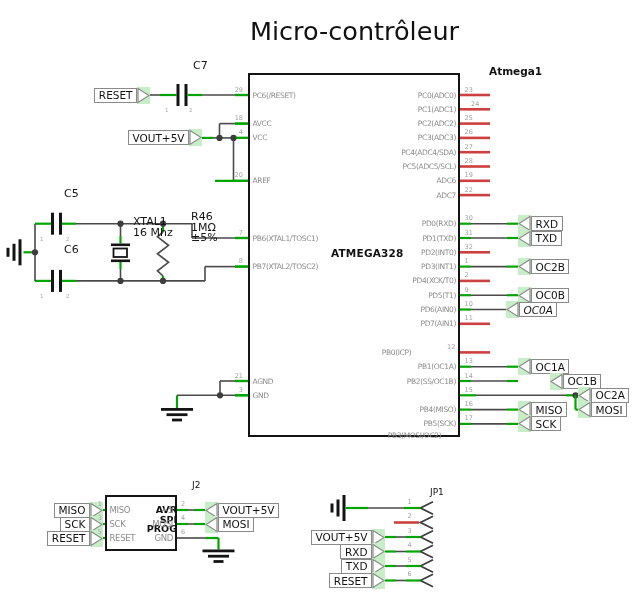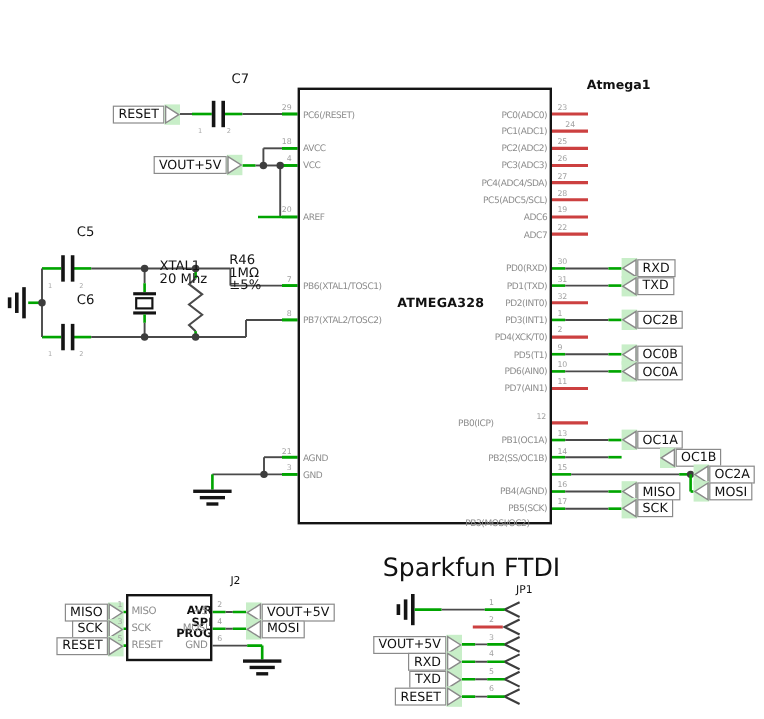--- a/index.html
+++ b/index.html
@@ -181,43 +181,43 @@
       <polyline points="433,559.8 420.5,566 433,572.2" fill="none" stroke="#3d3d3d" stroke-width="1.8"></polyline>
       <line x1="385" y1="566" x2="396" y2="566" stroke="#00a500" stroke-width="2.2"></line>
       <line x1="396" y1="566" x2="406" y2="566" stroke="#4a4a4a" stroke-width="1.6"></line>
       <line x1="406" y1="566" x2="420.5" y2="566" stroke="#00a500" stroke-width="2.2"></line>
       <polyline points="433,574.3 420.5,580.5 433,586.7" fill="none" stroke="#3d3d3d" stroke-width="1.8"></polyline>
       <line x1="385" y1="580.5" x2="396" y2="580.5" stroke="#00a500" stroke-width="2.2"></line>
       <line x1="396" y1="580.5" x2="406" y2="580.5" stroke="#4a4a4a" stroke-width="1.6"></line>
       <line x1="406" y1="580.5" x2="420.5" y2="580.5" stroke="#00a500" stroke-width="2.2"></line>
     </svg>
 
+  <div class="abs title" style="left:250px;top:16px;">Micro-contrôleur</div>
   <div class="abs refdes" style="left:489px;top:65px;font-size:10.5px;font-weight:bold;">Atmega1</div>
 
   <div class="abs icbox" style="left:248px;top:73px;width:212px;height:364px;"></div>
   <div class="abs mcu-name" style="left:331px;top:247px;">ATMEGA328</div>
 
   <div class="abs comp-label" style="left:193px;top:60px;">C7</div>
   <div class="abs comp-label" style="left:64px;top:188px;">C5</div>
   <div class="abs comp-label" style="left:64px;top:244px;">C6</div>
   <div class="abs comp-label" style="left:133px;top:216px;">XTAL1</div>
-  <div class="abs comp-label" style="left:133px;top:227px;">20 Mhz</div>
+  <div class="abs comp-label" style="left:133px;top:227px;">16 Mhz</div>
   <div class="abs comp-label" style="left:191px;top:211px;">R46</div>
   <div class="abs comp-label" style="left:191px;top:222px;">1MΩ</div>
   <div class="abs comp-label" style="left:191px;top:232px;">±5%</div>
 
   <div class="abs refdes" style="left:192px;top:480px;">J2</div>
   <div class="abs icspbox" style="left:105px;top:495px;width:72px;height:56px;"></div>
   <div class="abs icsp-center" style="left:105px;top:505px;width:72px;">
     <div>AVR</div>
     <div>SPI</div>
     <div>PROG</div>
   </div>
 
-  <div class="abs section-title" style="left:319px;top:461px;">Sparkfun FTDI</div>
   <div class="abs refdes" style="left:430px;top:487px;">JP1</div>
 
   <div id="gen">
       <div class="abs pin-name" style="left: 252.5px; top: 90.5px;">PC6(/RESET)</div>
       <div class="abs pin-num" style="left: 205px; top: 86.5px; width: 38px; text-align: right;">29</div>
       <div class="abs pin-name" style="left: 252.5px; top: 119.1px;">AVCC</div>
       <div class="abs pin-num" style="left: 205px; top: 115.1px; width: 38px; text-align: right;">18</div>
       <div class="abs pin-name" style="left: 252.5px; top: 133.4px;">VCC</div>
       <div class="abs pin-num" style="left: 205px; top: 129.4px; width: 38px; text-align: right;">4</div>
       <div class="abs pin-name" style="left: 252.5px; top: 176.3px;">AREF</div>
@@ -277,21 +277,21 @@
       <div class="abs pin-name" style="left: 337px; top: 290.7px; width: 119px; text-align: right;">PD5(T1)</div>
       <div class="abs pin-num" style="left: 464.5px; top: 286.7px;">9</div>
       <div class="abs flag" style="top: 286.7px; left: 518px;">
         <span class="fchev" style="background: rgb(200, 238, 200);"><svg width="13" height="17" viewBox="0 0 13 17">
             <path d="M12,1.5 L1,8.5 L12,15.5 Z" fill="#ffffff" stroke="#8a8a8a" stroke-width="1.2"></path>
           </svg></span>
         <span class="fbox">OC0B</span>
       </div>
       <div class="abs pin-name" style="left: 337px; top: 305px; width: 119px; text-align: right;">PD6(AIN0)</div>
       <div class="abs pin-num" style="left: 464.5px; top: 301px;">10</div>
-      <div class="abs flag" style="top: 301px; left: 518px;">
+      <div class="abs flag" style="top: 301px; left: 506px; font-style: italic;">
         <span class="fchev" style="background: rgb(200, 238, 200);"><svg width="13" height="17" viewBox="0 0 13 17">
             <path d="M12,1.5 L1,8.5 L12,15.5 Z" fill="#ffffff" stroke="#8a8a8a" stroke-width="1.2"></path>
           </svg></span>
         <span class="fbox">OC0A</span>
       </div>
       <div class="abs pin-name" style="left: 337px; top: 319.3px; width: 119px; text-align: right;">PD7(AIN1)</div>
       <div class="abs pin-num" style="left: 464.5px; top: 315.3px;">11</div>
       <div class="abs pin-name" style="left: 337px; top: 347.9px; width: 119px; text-align: center;">PB0(ICP)</div>
       <div class="abs pin-num" style="left: 447px; top: 343.9px;">12</div>
       <div class="abs pin-name" style="left: 337px; top: 362.2px; width: 119px; text-align: right;">PB1(OC1A)</div>
@@ -317,21 +317,21 @@
             <path d="M12,1.5 L1,8.5 L12,15.5 Z" fill="#ffffff" stroke="#8a8a8a" stroke-width="1.2"></path>
           </svg></span>
         <span class="fbox">OC2A</span>
       </div>
       <div class="abs flag" style="top: 401.1px; left: 578px;">
         <span class="fchev" style="background: rgb(200, 238, 200);"><svg width="13" height="17" viewBox="0 0 13 17">
             <path d="M12,1.5 L1,8.5 L12,15.5 Z" fill="#ffffff" stroke="#8a8a8a" stroke-width="1.2"></path>
           </svg></span>
         <span class="fbox">MOSI</span>
       </div>
-      <div class="abs pin-name" style="left: 337px; top: 405.1px; width: 119px; text-align: right;">PB4(AGND)</div>
+      <div class="abs pin-name" style="left: 337px; top: 405.1px; width: 119px; text-align: right;">PB4(MISO)</div>
       <div class="abs pin-num" style="left: 464.5px; top: 401.1px;">16</div>
       <div class="abs flag" style="top: 401.1px; left: 518px;">
         <span class="fchev" style="background: rgb(200, 238, 200);"><svg width="13" height="17" viewBox="0 0 13 17">
             <path d="M12,1.5 L1,8.5 L12,15.5 Z" fill="#ffffff" stroke="#8a8a8a" stroke-width="1.2"></path>
           </svg></span>
         <span class="fbox">MISO</span>
       </div>
       <div class="abs pin-name" style="left: 337px; top: 419.4px; width: 119px; text-align: right;">PB5(SCK)</div>
       <div class="abs pin-num" style="left: 464.5px; top: 415.4px;">17</div>
       <div class="abs flag" style="top: 415.4px; left: 518px;">

